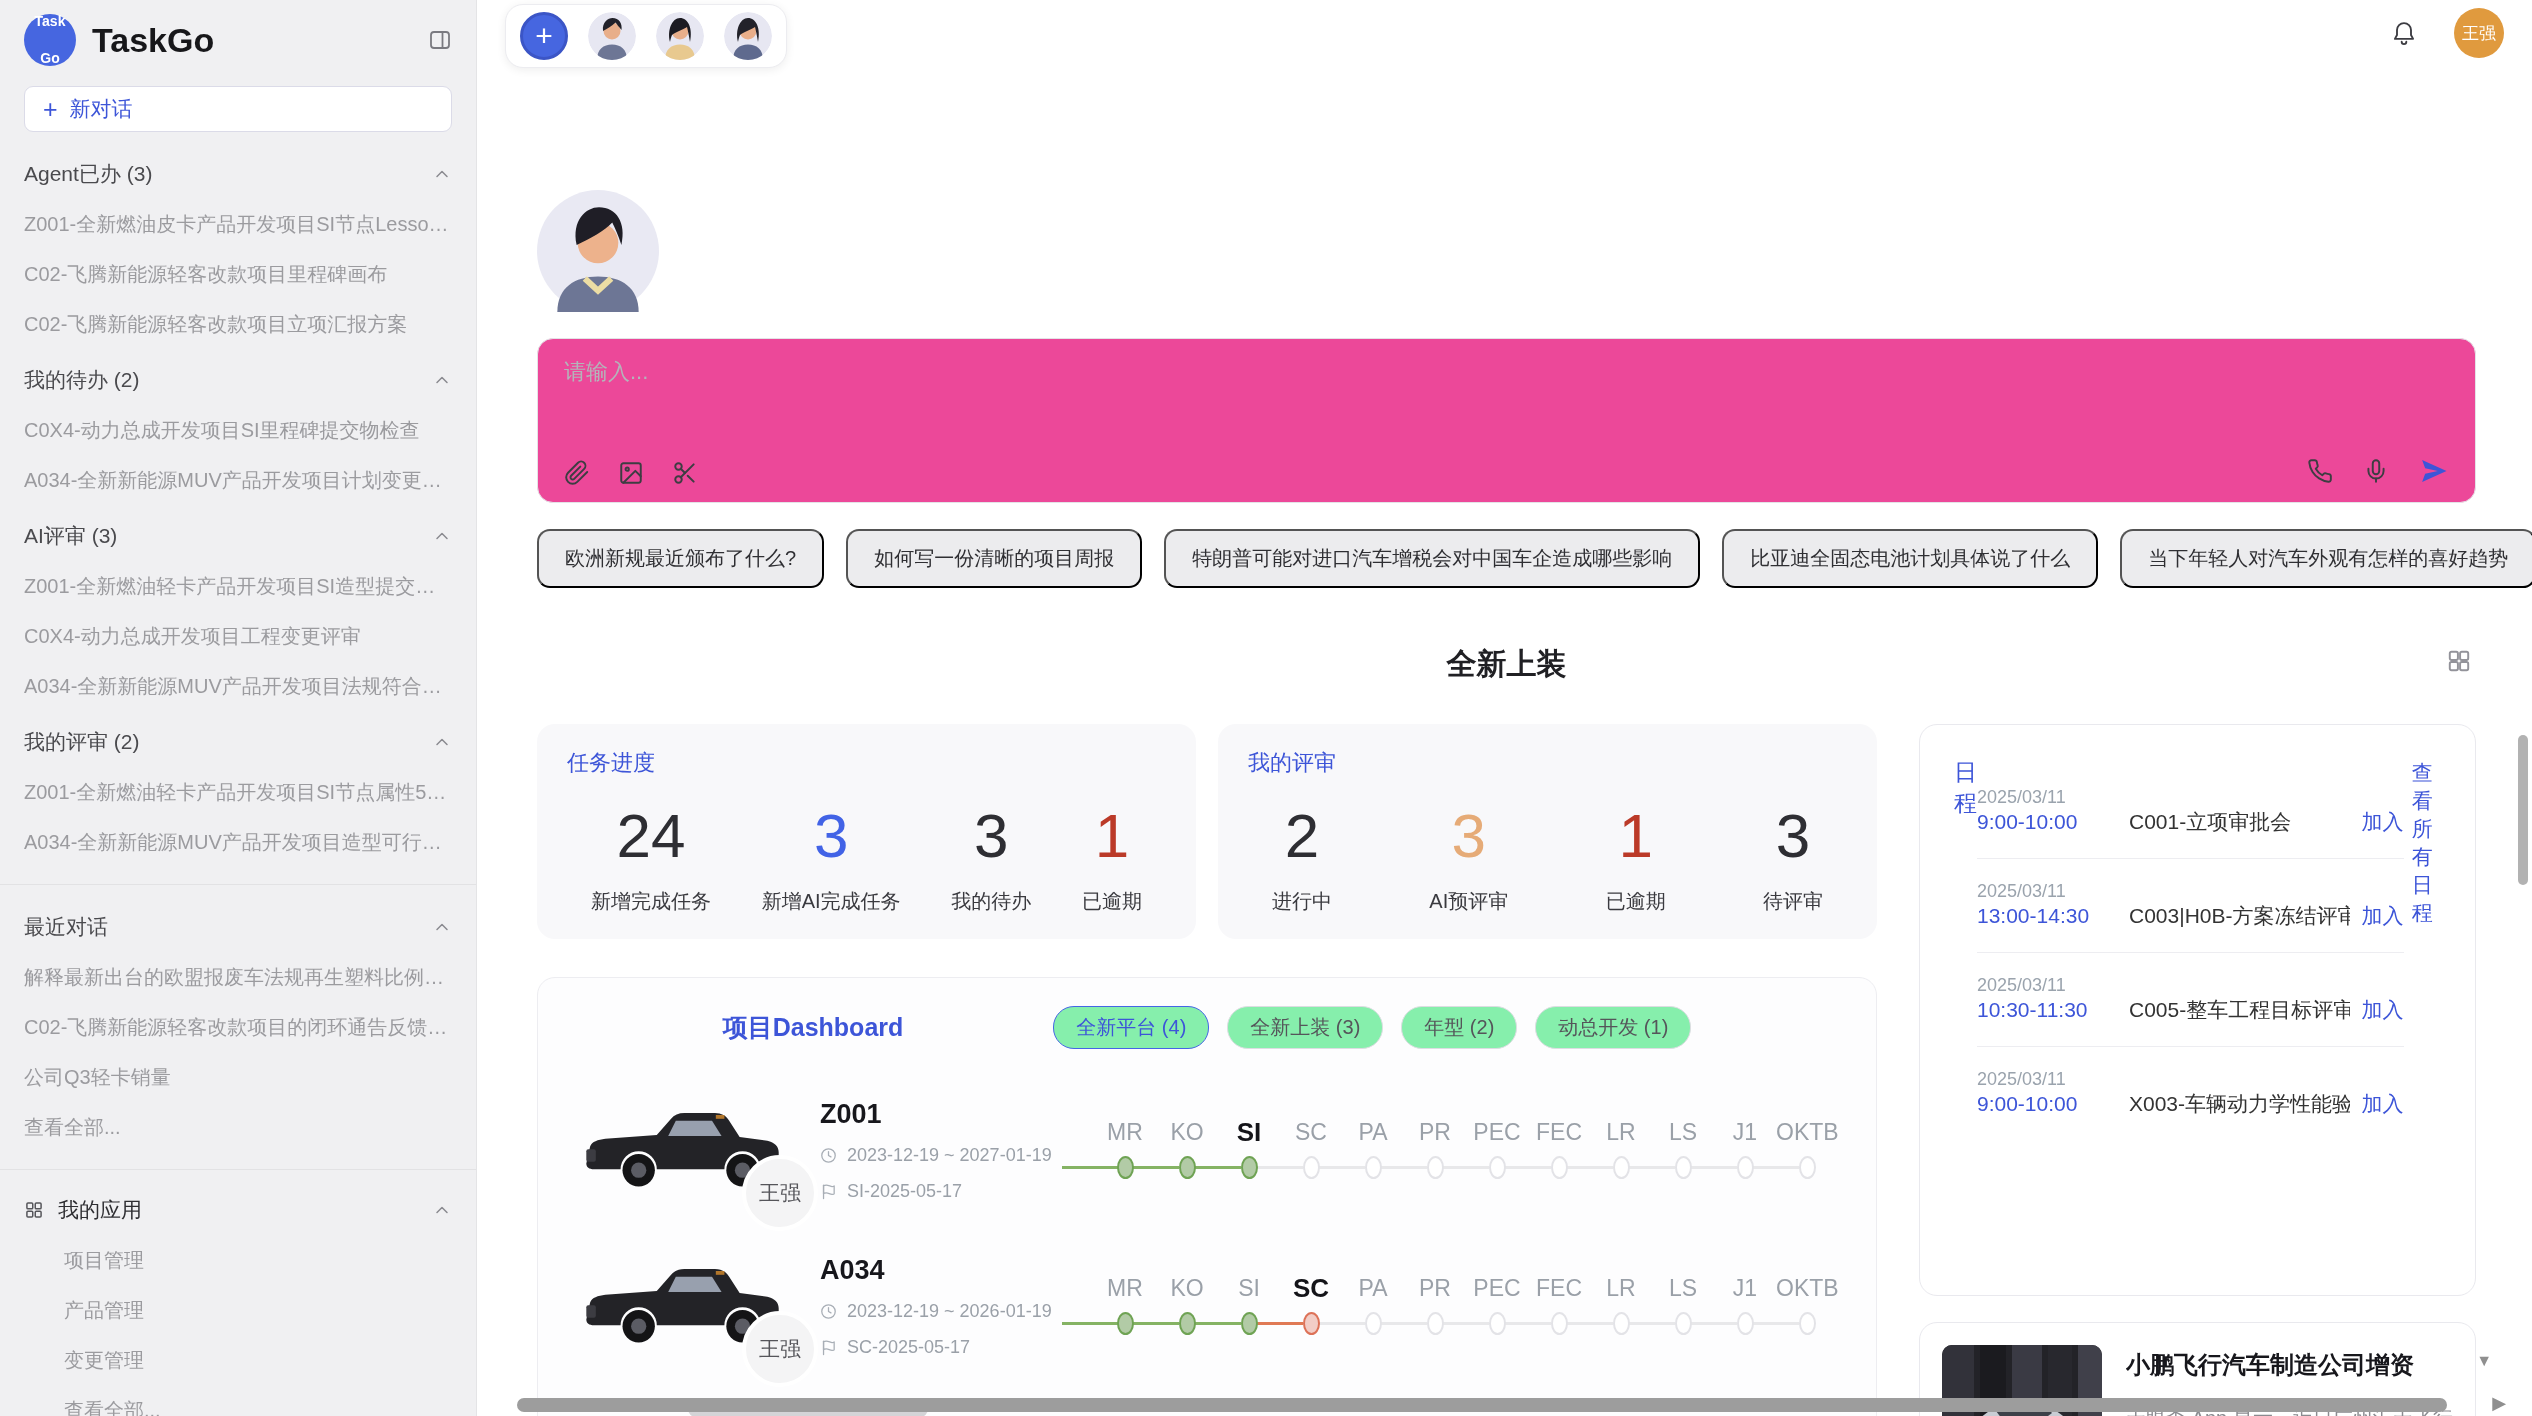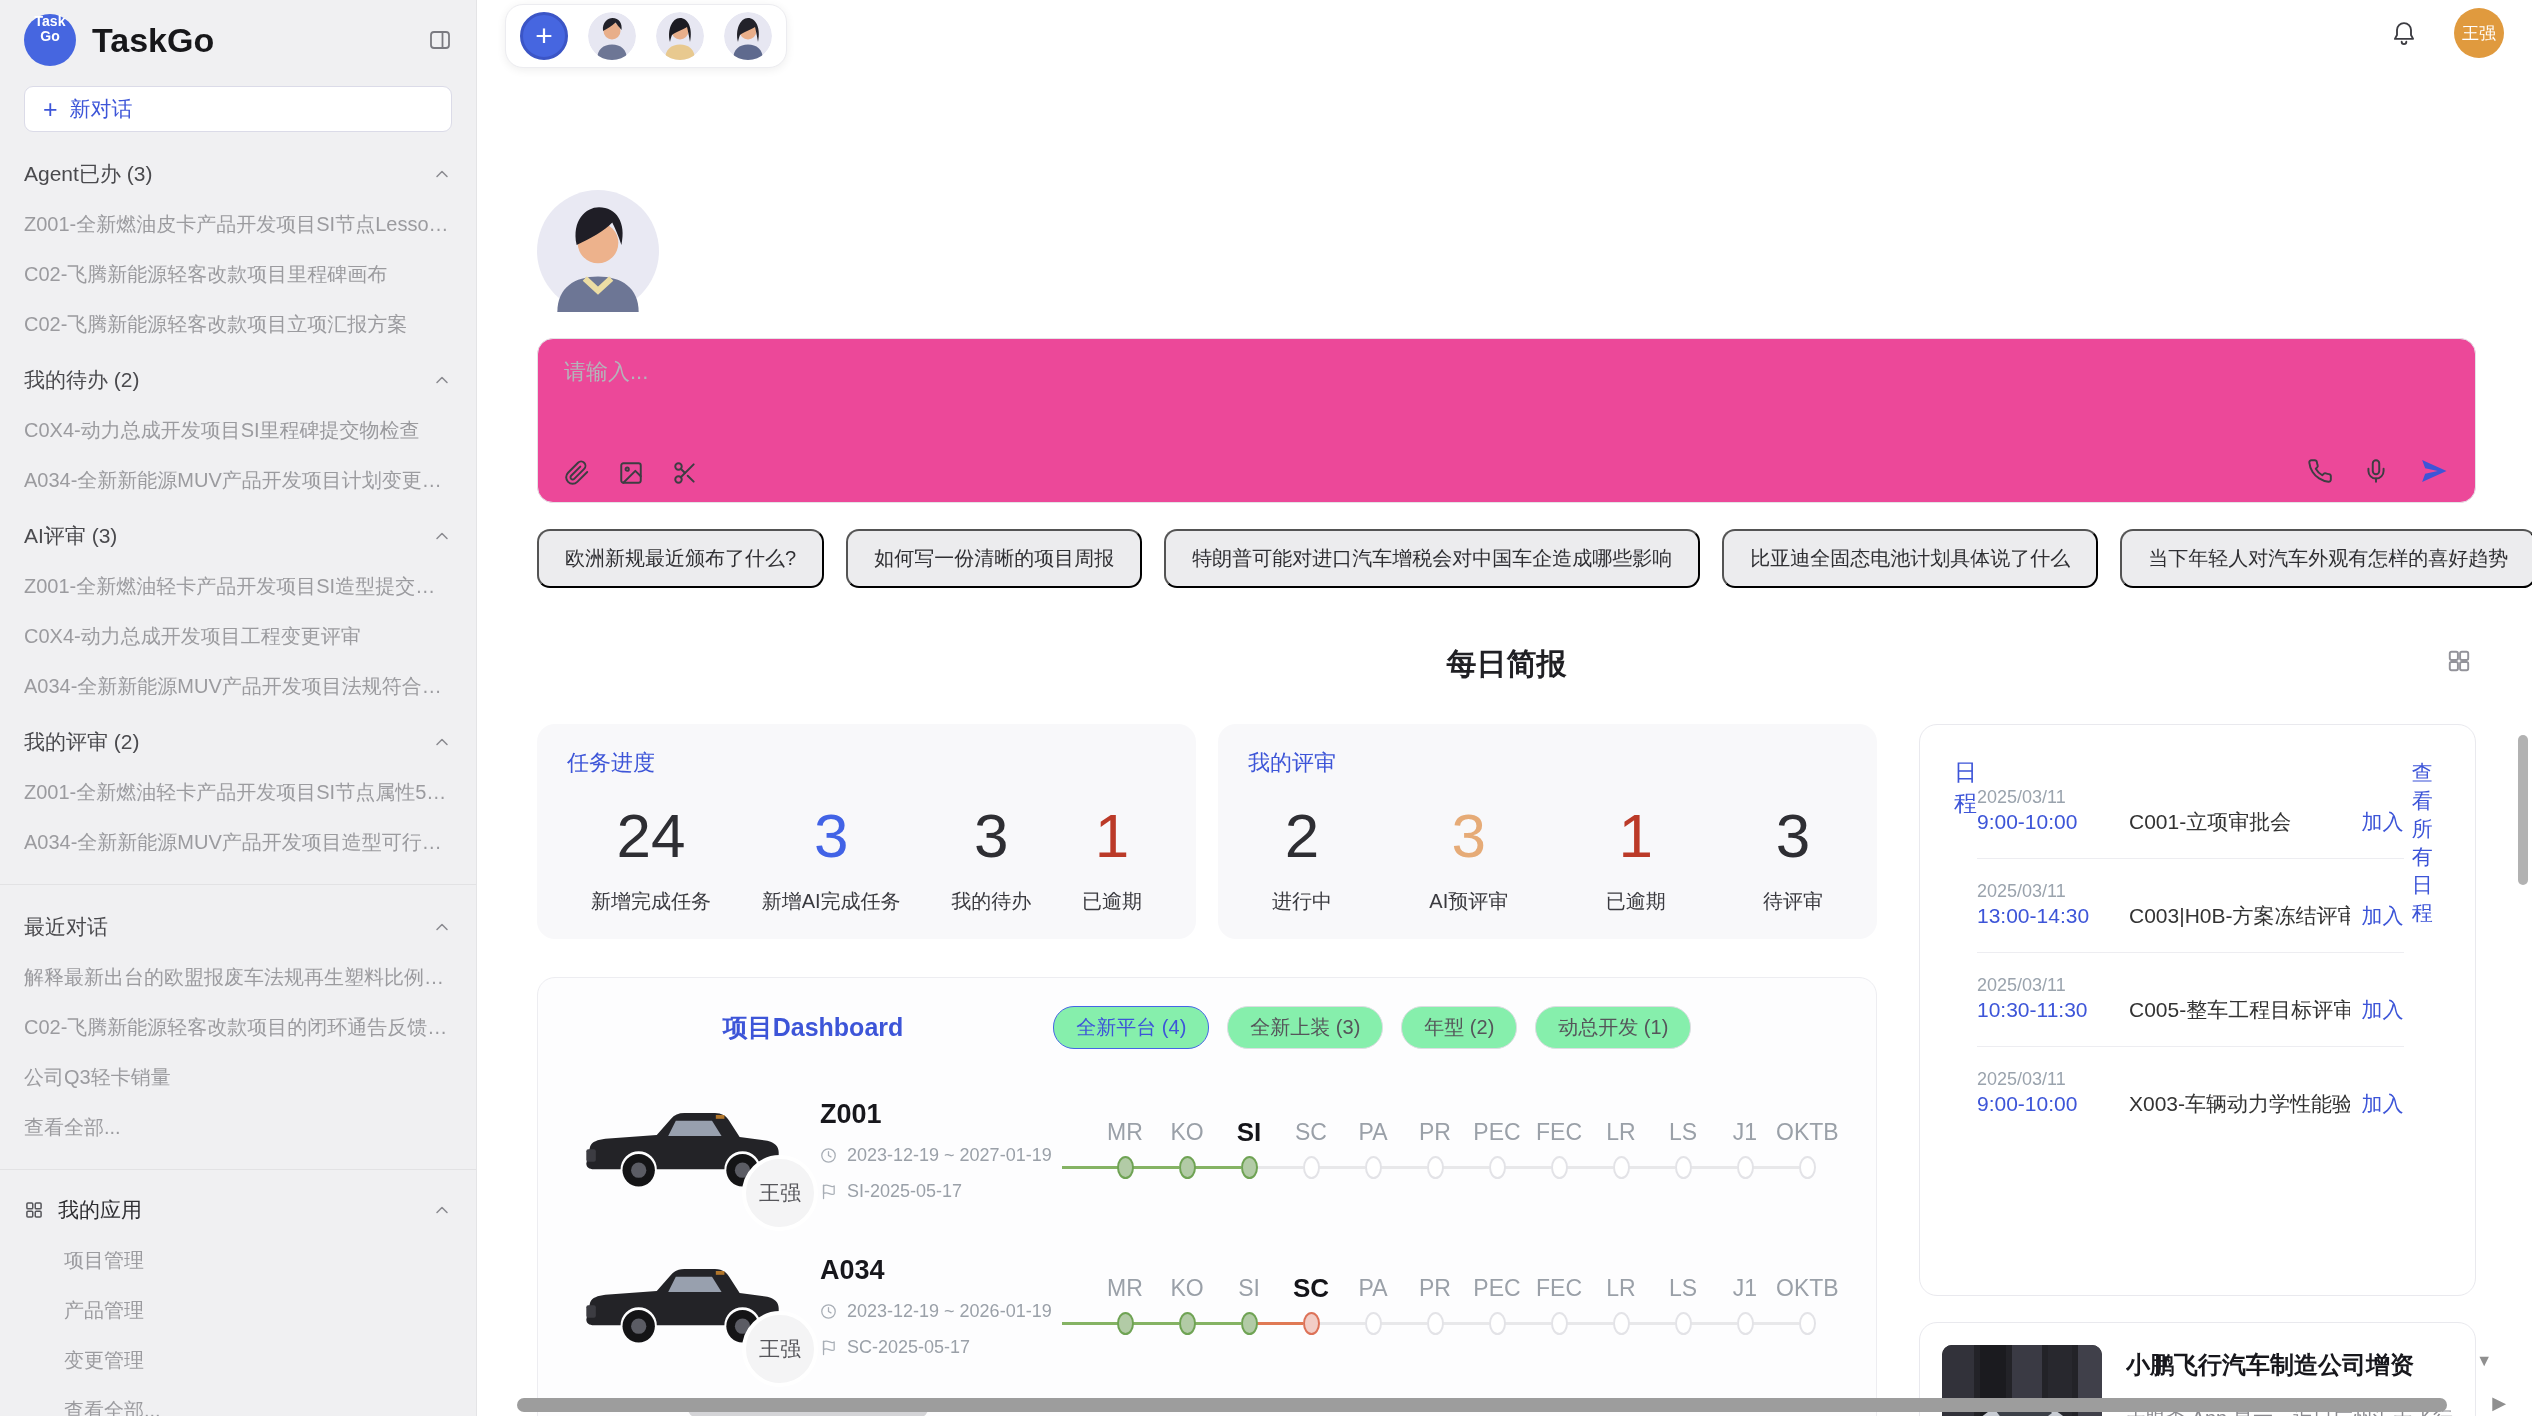--- a/index.html
+++ b/index.html
@@ -5,21 +5,21 @@
   *{margin:0;padding:0;box-sizing:border-box;}
   html,body{width:2532px;height:1416px;overflow:hidden;}
   body{font-family:"Liberation Sans","DejaVu Sans",sans-serif;background:#fff;color:#333;}
   #app{position:relative;display:flex;width:2532px;height:1416px;overflow:hidden;}
   svg{display:block;}
   .icon svg{stroke:currentColor;fill:none;stroke-width:1.8;stroke-linecap:round;stroke-linejoin:round;}
 
   
   .sidebar{width:477px;min-width:477px;height:100%;background:#f0f0f2;border-right:1px solid #e4e4e6;padding:14px 24px 0;overflow:hidden;}
   .sb-top{display:flex;align-items:center;}
-  .logo{width:52px;height:52px;border-radius:50%;background:#4666e0;color:#fff;display:flex;flex-direction:column;align-items:center;justify-content:flex-start;font-size:14px;font-weight:700;line-height:15px;flex-shrink:0;}
+  .logo{width:52px;height:52px;border-radius:50%;background:#4666e0;color:#fff;display:flex;flex-direction:column;align-items:center;justify-content:space-between;font-size:14px;font-weight:700;line-height:15px;flex-shrink:0;}
   .app-title{font-size:34px;font-weight:700;color:#17171a;margin-left:16px;flex:1;}
   .panel-toggle{color:#7a7a80;cursor:pointer;}
   .new-chat{margin-top:20px;width:100%;height:46px;background:#fff;border:1px solid #dbdbe8;border-radius:9px;display:flex;align-items:center;gap:12px;padding:0 18px;color:#3d55d8;font-size:21px;cursor:pointer;}
   .plus-glyph{font-size:25px;line-height:1;font-weight:400;}
   .sb-section-header{margin-top:28px;display:flex;align-items:center;justify-content:space-between;font-size:21px;color:#4a4a4e;cursor:pointer;}
   .sb-chevron{color:#8a8a90;}
   .sb-item{margin-top:23px;font-size:20px;color:#9b9b9f;white-space:nowrap;overflow:hidden;text-overflow:ellipsis;cursor:pointer;}
   .sb-divider{height:1px;background:#e2e2e4;margin:28px -24px 0;}
   .sb-group-header{margin-top:26px;display:flex;align-items:center;gap:14px;font-size:21px;color:#2e2e32;cursor:pointer;}
   .sb-group-header .grow{flex:1;}
@@ -333,21 +333,21 @@
 
       <div class="chips" id="chips">
           <button class="chip">欧洲新规最近颁布了什么?</button>
           <button class="chip">如何写一份清晰的项目周报</button>
           <button class="chip">特朗普可能对进口汽车增税会对中国车企造成哪些影响</button>
           <button class="chip">比亚迪全固态电池计划具体说了什么</button>
           <button class="chip">当下年轻人对汽车外观有怎样的喜好趋势</button>
         </div>
 
       <div class="briefing-head">
-        <div class="briefing-title">每日简报</div>
+        <div class="briefing-title">全新上装</div>
         <span class="briefing-grid">
           <svg width="26" height="26" viewBox="0 0 24 24" fill="none" stroke="currentColor" stroke-width="1.8">
               <rect x="3.5" y="3.5" width="7.5" height="7.5" rx="1.5"></rect>
               <rect x="13" y="3.5" width="7.5" height="7.5" rx="1.5"></rect>
               <rect x="3.5" y="13" width="7.5" height="7.5" rx="1.5"></rect>
               <rect x="13" y="13" width="7.5" height="7.5" rx="1.5"></rect>
             </svg>
         </span>
       </div>
 

